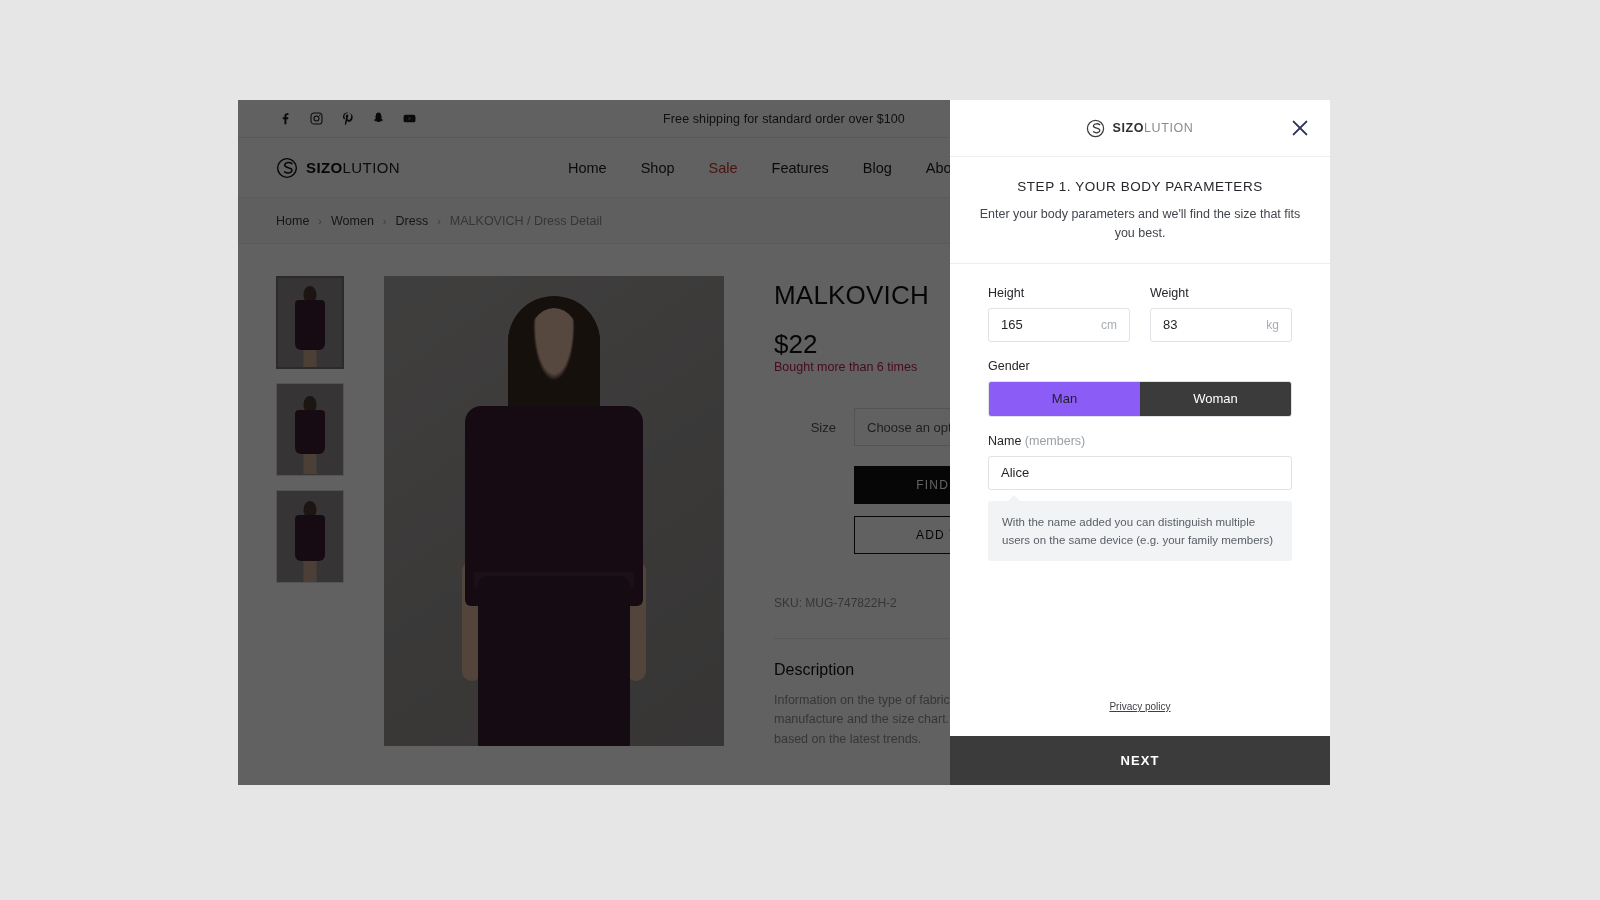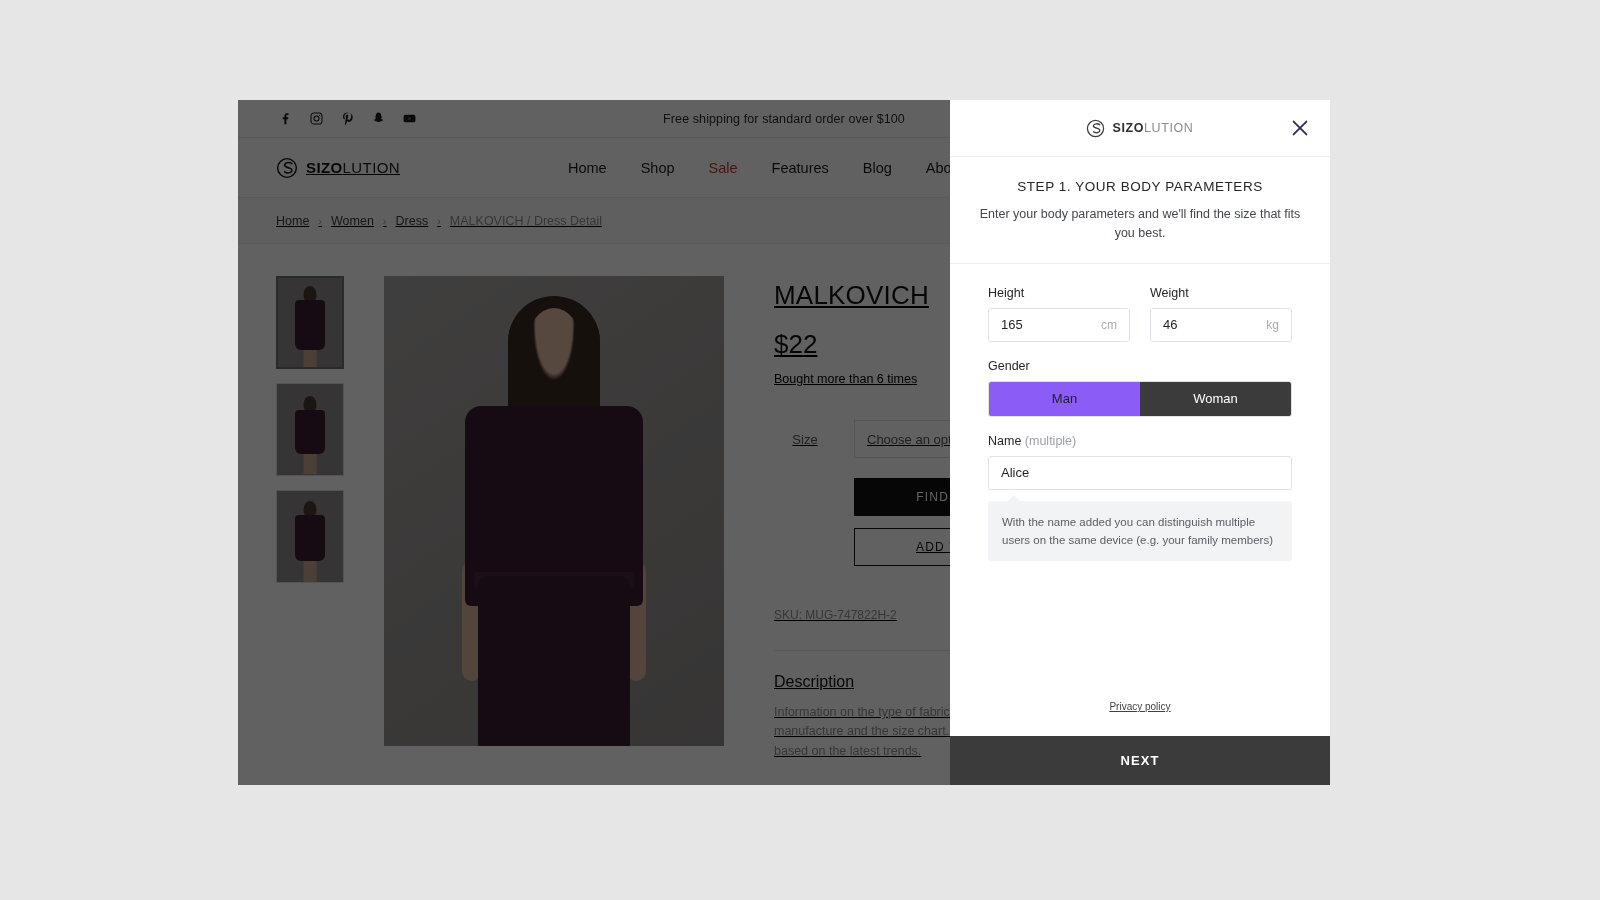--- a/index.html
+++ b/index.html
@@ -18,21 +18,20 @@
     overflow: hidden;
     background: #6d6d6d;
   }
 
   
   #site {
     position: absolute; left: 0; top: 0;
     width: 1092px; height: 685px;
     background: #ffffff;
     overflow: hidden;
-    text-decoration: underline;
   }
   .topbar {
     height: 38px; background: #ffffff;
     border-bottom: 1px solid #e9e9e9;
     display: flex; align-items: center; position: relative;
   }
   .social { display: flex; gap: 16px; margin-left: 40px; }
   .social svg { display: block; }
   .ship-note {
     position: absolute; left: 0; right: 0; text-align: center;
@@ -120,23 +119,23 @@
   }
   .mi-armL, .mi-armR {
     position: absolute; top: 285px; width: 20px; height: 120px;
     background: #dcb69d; border-radius: 10px;
   }
   .mi-armL { left: 78px; } .mi-armR { right: 78px; }
 
   .pinfo { margin-left: 50px; width: 300px; padding-top: 4px; }
   .ptitle { font-size: 26px; color: #111; font-weight: 400; letter-spacing: .2px; }
   .pprice { font-size: 26px; color: #111; margin-top: 18px; font-weight: 400; }
-  .pbought { font-size: 12.5px; color: #000000; margin-top: 12px; }
+  .pbought { font-size: 12.5px; color: #be185d; }
   .prow { display: flex; align-items: center; margin-top: 34px; }
-  .prow-label { width: 62px; text-align: center; font-size: 13px; color: #555; margin-right: 18px; }
+  .prow-label { width: 62px; text-align: right; font-size: 13px; color: #555; margin-right: 18px; }
   .pselect {
     flex: 1; height: 38px; border: 1px solid #dcdcdc; background: #fff;
     display: flex; align-items: center; padding: 0 12px;
     font-size: 13px; color: #555; justify-content: space-between;
   }
   .pbtn-dark {
     margin: 20px 0 0 80px; width: 218px; height: 38px; background: #111;
     color: #fff; font-size: 12px; letter-spacing: 1.2px;
     display: flex; align-items: center; justify-content: center;
   }
@@ -392,38 +391,38 @@
         <div class="f-col">
           <div class="f-label">Height</div>
           <div class="f-input">
             <span class="val">165</span>
             <span class="unit">cm</span>
           </div>
         </div>
         <div class="f-col">
           <div class="f-label">Weight</div>
           <div class="f-input">
-            <span class="val">46</span>
+            <span class="val">83</span>
             <span class="unit">kg</span>
           </div>
         </div>
       </div>
 
       <div class="f-group">
         <div class="f-label">Gender</div>
         <div class="seg">
           <div>Man</div>
           <div class="on">Woman</div>
         </div>
       </div>
 
       <div class="f-group">
         <div class="f-label">
           <span>Name</span>
-          <span class="opt">(multiple)</span>
+          <span class="opt">(members)</span>
         </div>
         <div class="f-input">
           <span class="val">Alice</span>
         </div>
         <div class="hintbox">With the name added you can distinguish multiple users on the same device (e.g. your family members)</div>
       </div>
     </div>
 
     <div class="m-privacy">
       <a href="#">Privacy policy</a>

